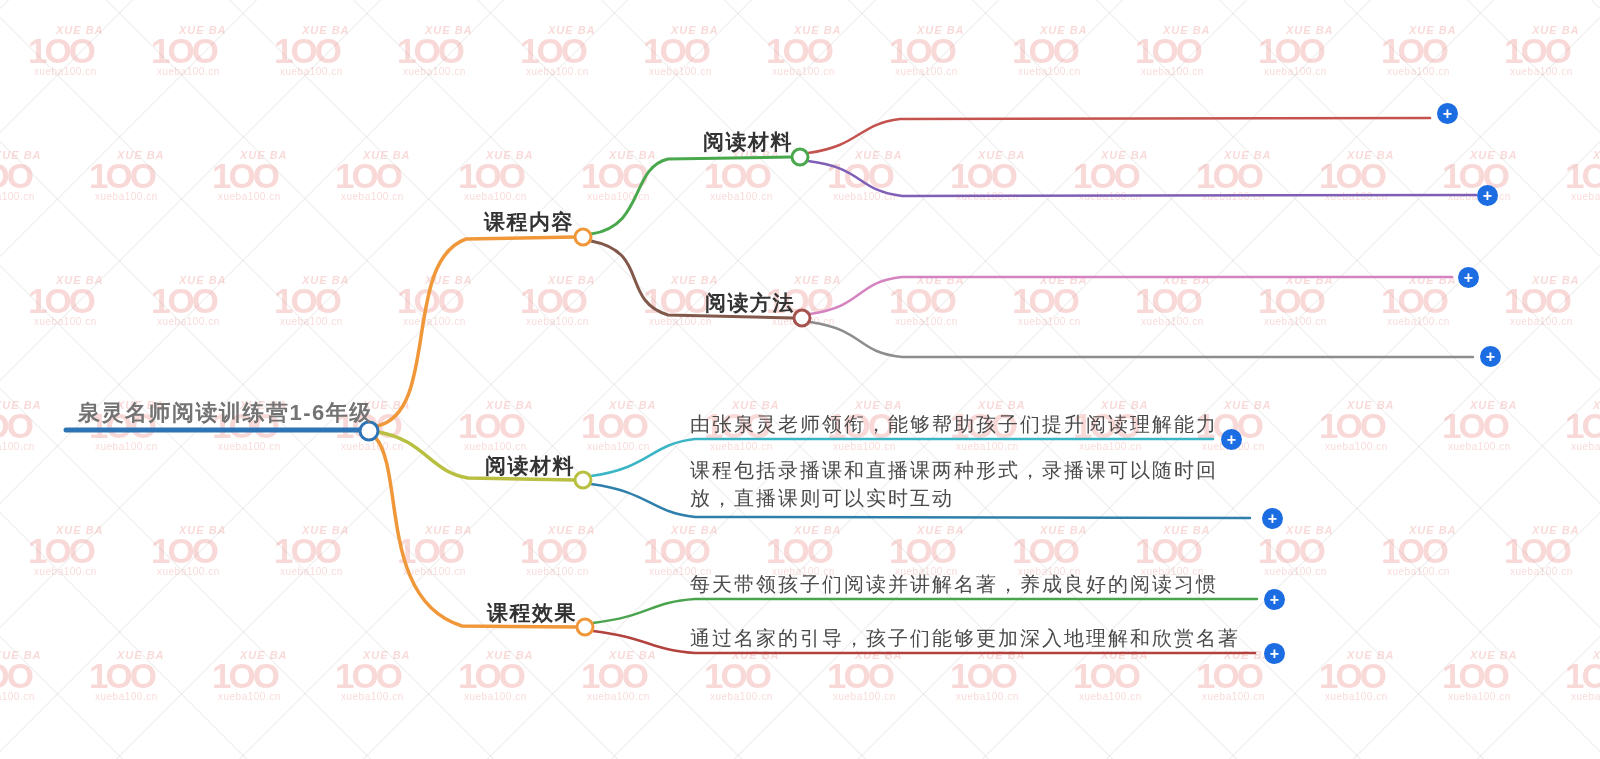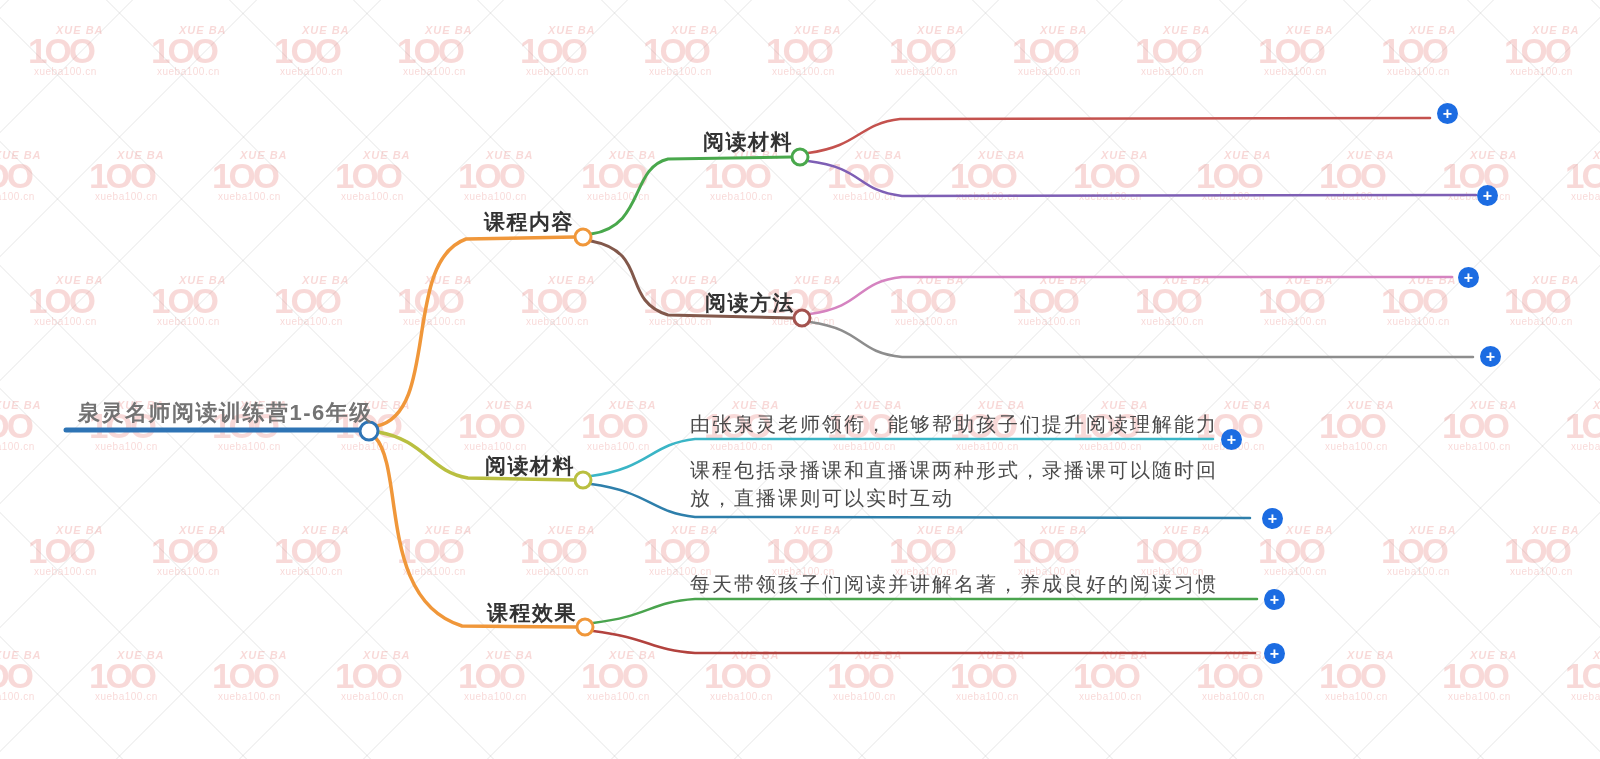--- a/index.html
+++ b/index.html
@@ -483,20 +483,21 @@
   <div class="node" style="left:703px;top:130px;">阅读材料</div>
   <div class="node" style="left:705px;top:291px;">阅读方法</div>
 
 
 
   <div class="leaf" style="left:690px;top:412px;">由张泉灵老师领衔，能够帮助孩子们提升阅读理解能力</div>
   <div class="leaf two" style="left:690px;top:456px;font-family:Liberation Serif, serif;">课程包括录播课和直播课两种形式，录播课可以随时回
 放，直播课则可以实时互动</div>
 
   <div class="leaf" style="left:690px;top:572px;">每天带领孩子们阅读并讲解名著，养成良好的阅读习惯</div>
+  <div class="leaf" style="left:690px;top:626px;">通过名家的引导，孩子们能够更加深入地理解和欣赏名著</div>
 
   <div class="plus" style="left: 1437px; top: 103px; background-color: rgb(28, 108, 226);">
     <span>+</span>
     </div>
   <div class="plus" style="left: 1477px; top: 185px; background-color: rgb(28, 108, 226);">
     <span>+</span>
     </div>
   <div class="plus" style="left: 1458px; top: 267px; background-color: rgb(28, 108, 226);">
     <span>+</span>
     </div>

